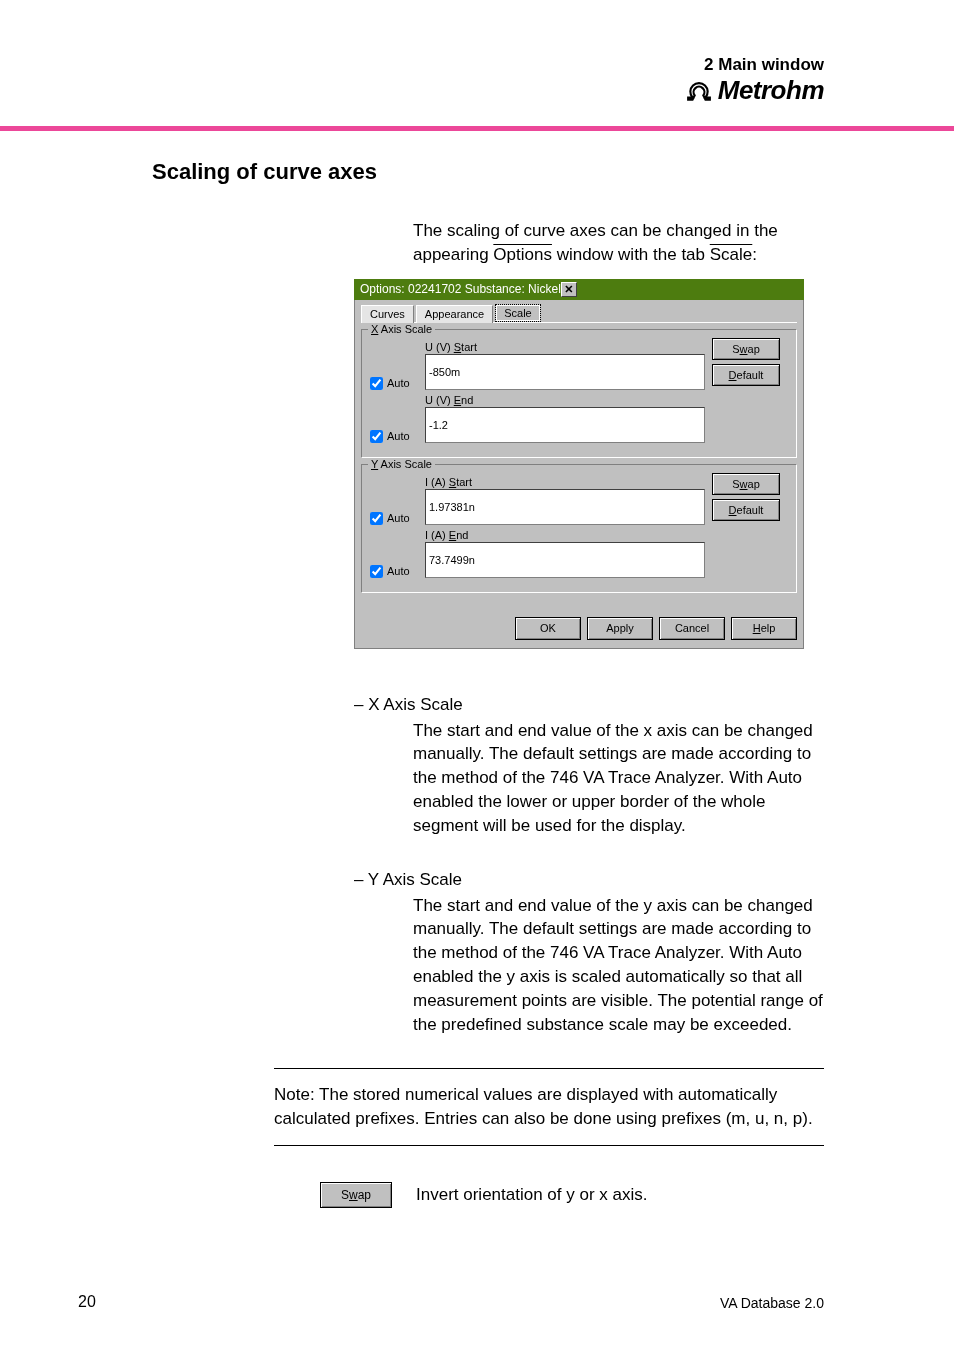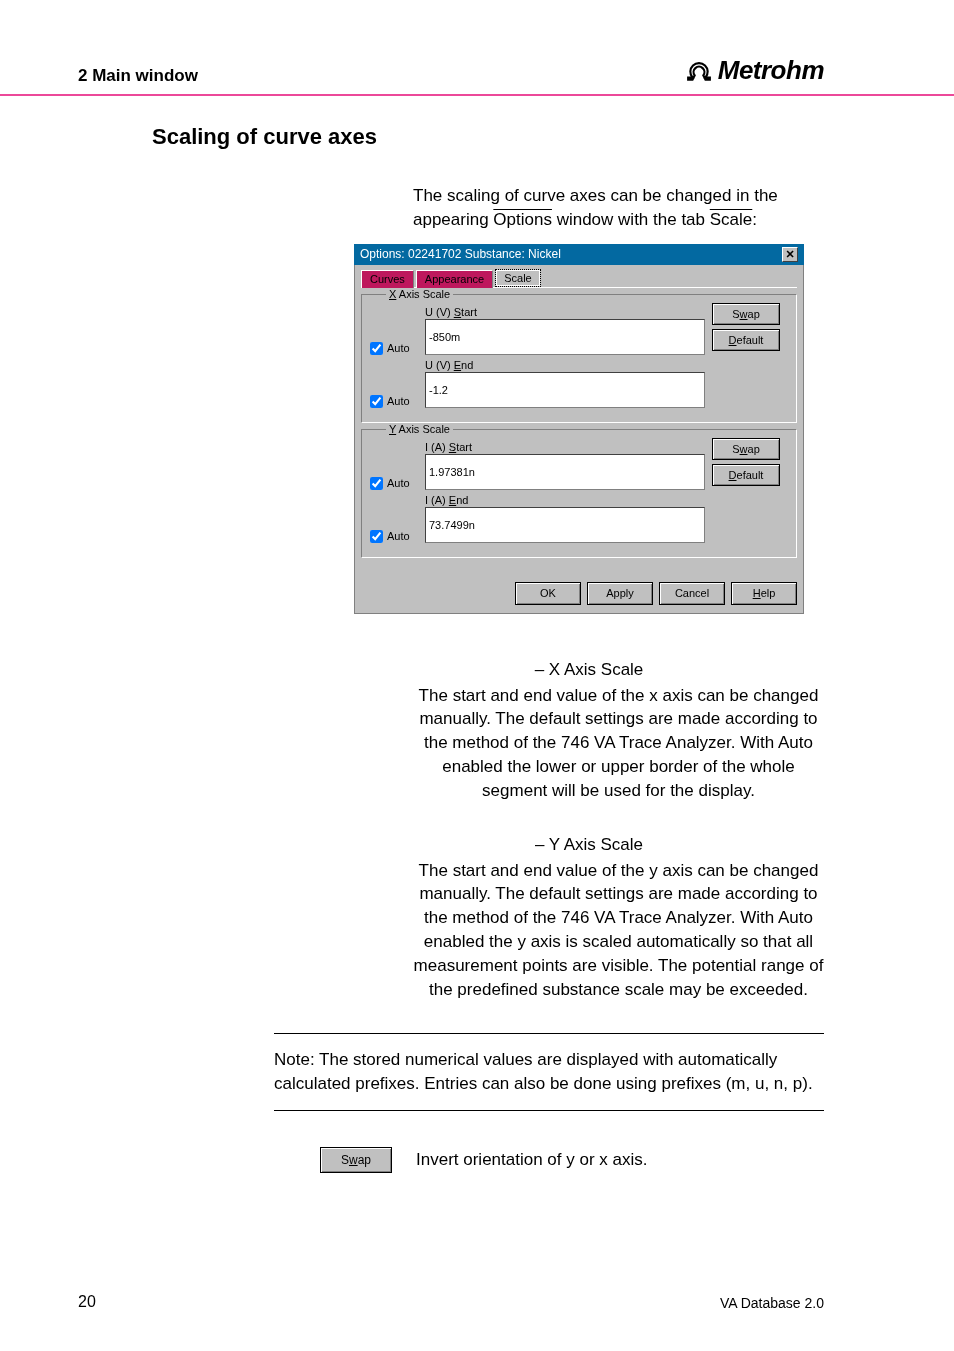--- a/index.html
+++ b/index.html
@@ -8,23 +8,24 @@
     background: #fff;
     width: 954px;
     height: 1351px;
     position: relative;
     color: #000;
   }
   .page-header {
     display: flex;
     justify-content: space-between;
     align-items: flex-end;
-    padding: 55px 130px 8px 78px;
-    border-bottom: 2px solid #ec4899;
+    padding: 55px 130px 20px 78px;
+    border-bottom: 5px solid #ec4899;
     margin: 0;
+    flex-direction: column;
   }
   .page-header .left {
     font-weight: bold;
     font-size: 17px;
   }
   .page-header .right {
     font-weight: bold;
     font-size: 26px;
     font-style: italic;
     display: flex;
@@ -48,27 +49,26 @@
   }
   .intro-para .overline {
     text-decoration: overline;
     text-decoration-thickness: 1px;
   }
   .dialog-wrapper {
     margin: 12px 0 0 354px;
     width: 450px;
   }
   .titlebar {
-    background: #0369a1;
+    background: #4d7c0f;
     color: #fff;
     padding: 3px 6px;
     font-size: 12px;
     font-family: "MS Sans Serif", Tahoma, sans-serif;
     display: flex;
-    justify-content: space-between;
     align-items: center;
   }
   .titlebar-close {
     background: #c0c0c0;
     color: #000;
     width: 16px;
     height: 15px;
     font-size: 11px;
     font-weight: bold;
     border: 1px solid #fff;
@@ -91,21 +91,21 @@
     display: flex;
     border-bottom: 1px solid #fff;
     margin-bottom: 6px;
   }
   .tab {
     padding: 2px 8px;
     border: 1px solid #808080;
     border-left-color: #fff;
     border-top-color: #fff;
     border-bottom: none;
-    background: #be185d;
+    background: #e5e5e5;
     margin-right: 2px;
     font-size: 11px;
     position: relative;
     top: 1px;
   }
   .tab.active {
     border: 1px dotted #000;
     outline: 1px solid #fff;
     outline-offset: -2px;
     top: 0;
@@ -116,21 +116,21 @@
     border: 1px solid #808080;
     border-right-color: #fff;
     border-bottom-color: #fff;
     padding: 8px 8px 10px 8px;
     margin-bottom: 6px;
     position: relative;
   }
   .fieldset-legend {
     position: absolute;
     top: -7px;
-    left: 24px;
+    left: 6px;
     background: #c0c0c0;
     padding: 0 3px;
     font-size: 11px;
   }
   .fieldset-legend .ul { text-decoration: underline; }
   .field-row {
     display: flex;
     align-items: flex-end;
     margin-bottom: 4px;
   }
@@ -186,21 +186,20 @@
     gap: 6px;
     margin-top: 24px;
   }
   .bottom-buttons .win-btn {
     width: 66px;
     height: 23px;
     margin-bottom: 0;
   }
   .desc-block {
     margin: 46px 130px 0 354px;
-    text-align: center;
   }
   .desc-item {
     margin-bottom: 32px;
   }
   .desc-label {
     font-size: 17px;
     margin-bottom: 4px;
   }
   .desc-text {
     font-size: 17px;

